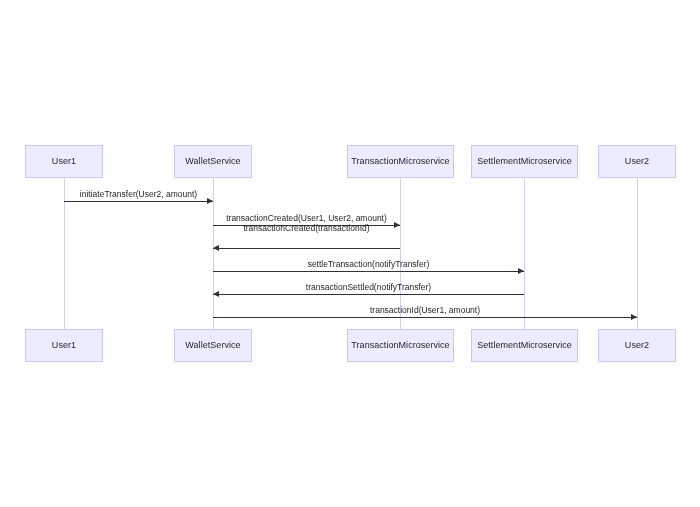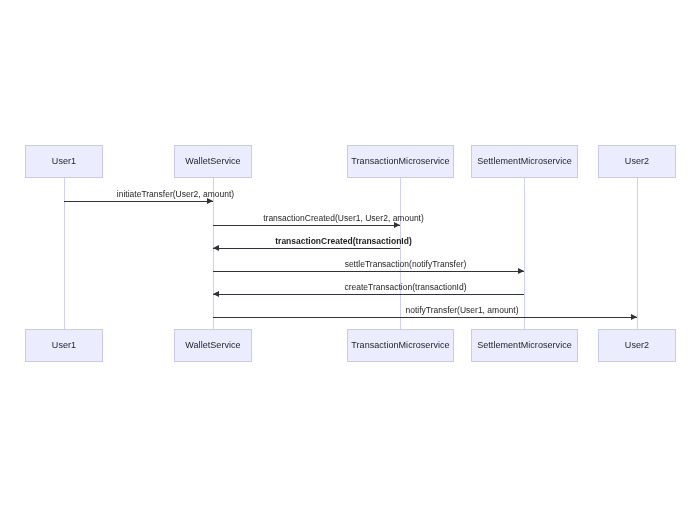--- a/index.html
+++ b/index.html
@@ -45,21 +45,20 @@
     background: #CFCFEF;
   }
   .msg-label {
     position: absolute;
     font-size: 8.5px;
     color: #1f1f1f;
     white-space: nowrap;
     transform: translateX(-50%);
     line-height: 1;
     font-family: "Liberation Sans", sans-serif;
-    margin-left: 37px;
   }
   .msg-line {
     position: absolute;
     height: 1px;
     background: #31313a;
   }
   .arrow-head {
     position: absolute;
     width: 0;
     height: 0;
@@ -113,23 +112,23 @@
       <span class="actor-label">User2</span>
     </div>
     <div class="msg-line" style="left: 64px; top: 201px; width: 149px;"></div>
     <div class="arrow-head right" style="top: 198px; left: 207px;"></div>
     <div class="msg-label" style="left: 138.5px; top: 190px;">initiateTransfer(User2, amount)</div>
     <div class="msg-line" style="left: 213px; top: 225px; width: 187px;"></div>
     <div class="arrow-head right" style="top: 222px; left: 394px;"></div>
     <div class="msg-label" style="left: 306.5px; top: 214px;">transactionCreated(User1, User2, amount)</div>
     <div class="msg-line" style="left: 213px; top: 248px; width: 187px;"></div>
     <div class="arrow-head left" style="top: 245px; left: 213px;"></div>
-    <div class="msg-label" style="left: 306.5px; top: 237px; font-weight: bold;">transactionCreated(transactionId)</div>
+    <div class="msg-label" style="left: 306.5px; top: 224px;">transactionCreated(transactionId)</div>
     <div class="msg-line" style="left: 213px; top: 271px; width: 311px;"></div>
     <div class="arrow-head right" style="top: 268px; left: 518px;"></div>
     <div class="msg-label" style="left: 368.5px; top: 260px;">settleTransaction(notifyTransfer)</div>
     <div class="msg-line" style="left: 213px; top: 294px; width: 311px;"></div>
     <div class="arrow-head left" style="top: 291px; left: 213px;"></div>
-    <div class="msg-label" style="left: 368.5px; top: 283px;">createTransaction(transactionId)</div>
+    <div class="msg-label" style="left: 368.5px; top: 283px;">transactionSettled(notifyTransfer)</div>
     <div class="msg-line" style="left: 213px; top: 317px; width: 424px;"></div>
     <div class="arrow-head right" style="top: 314px; left: 631px;"></div>
-    <div class="msg-label" style="left: 425px; top: 306px;">notifyTransfer(User1, amount)</div>
+    <div class="msg-label" style="left: 425px; top: 306px;">transactionId(User1, amount)</div>
   </div>
 
 </body></html>

